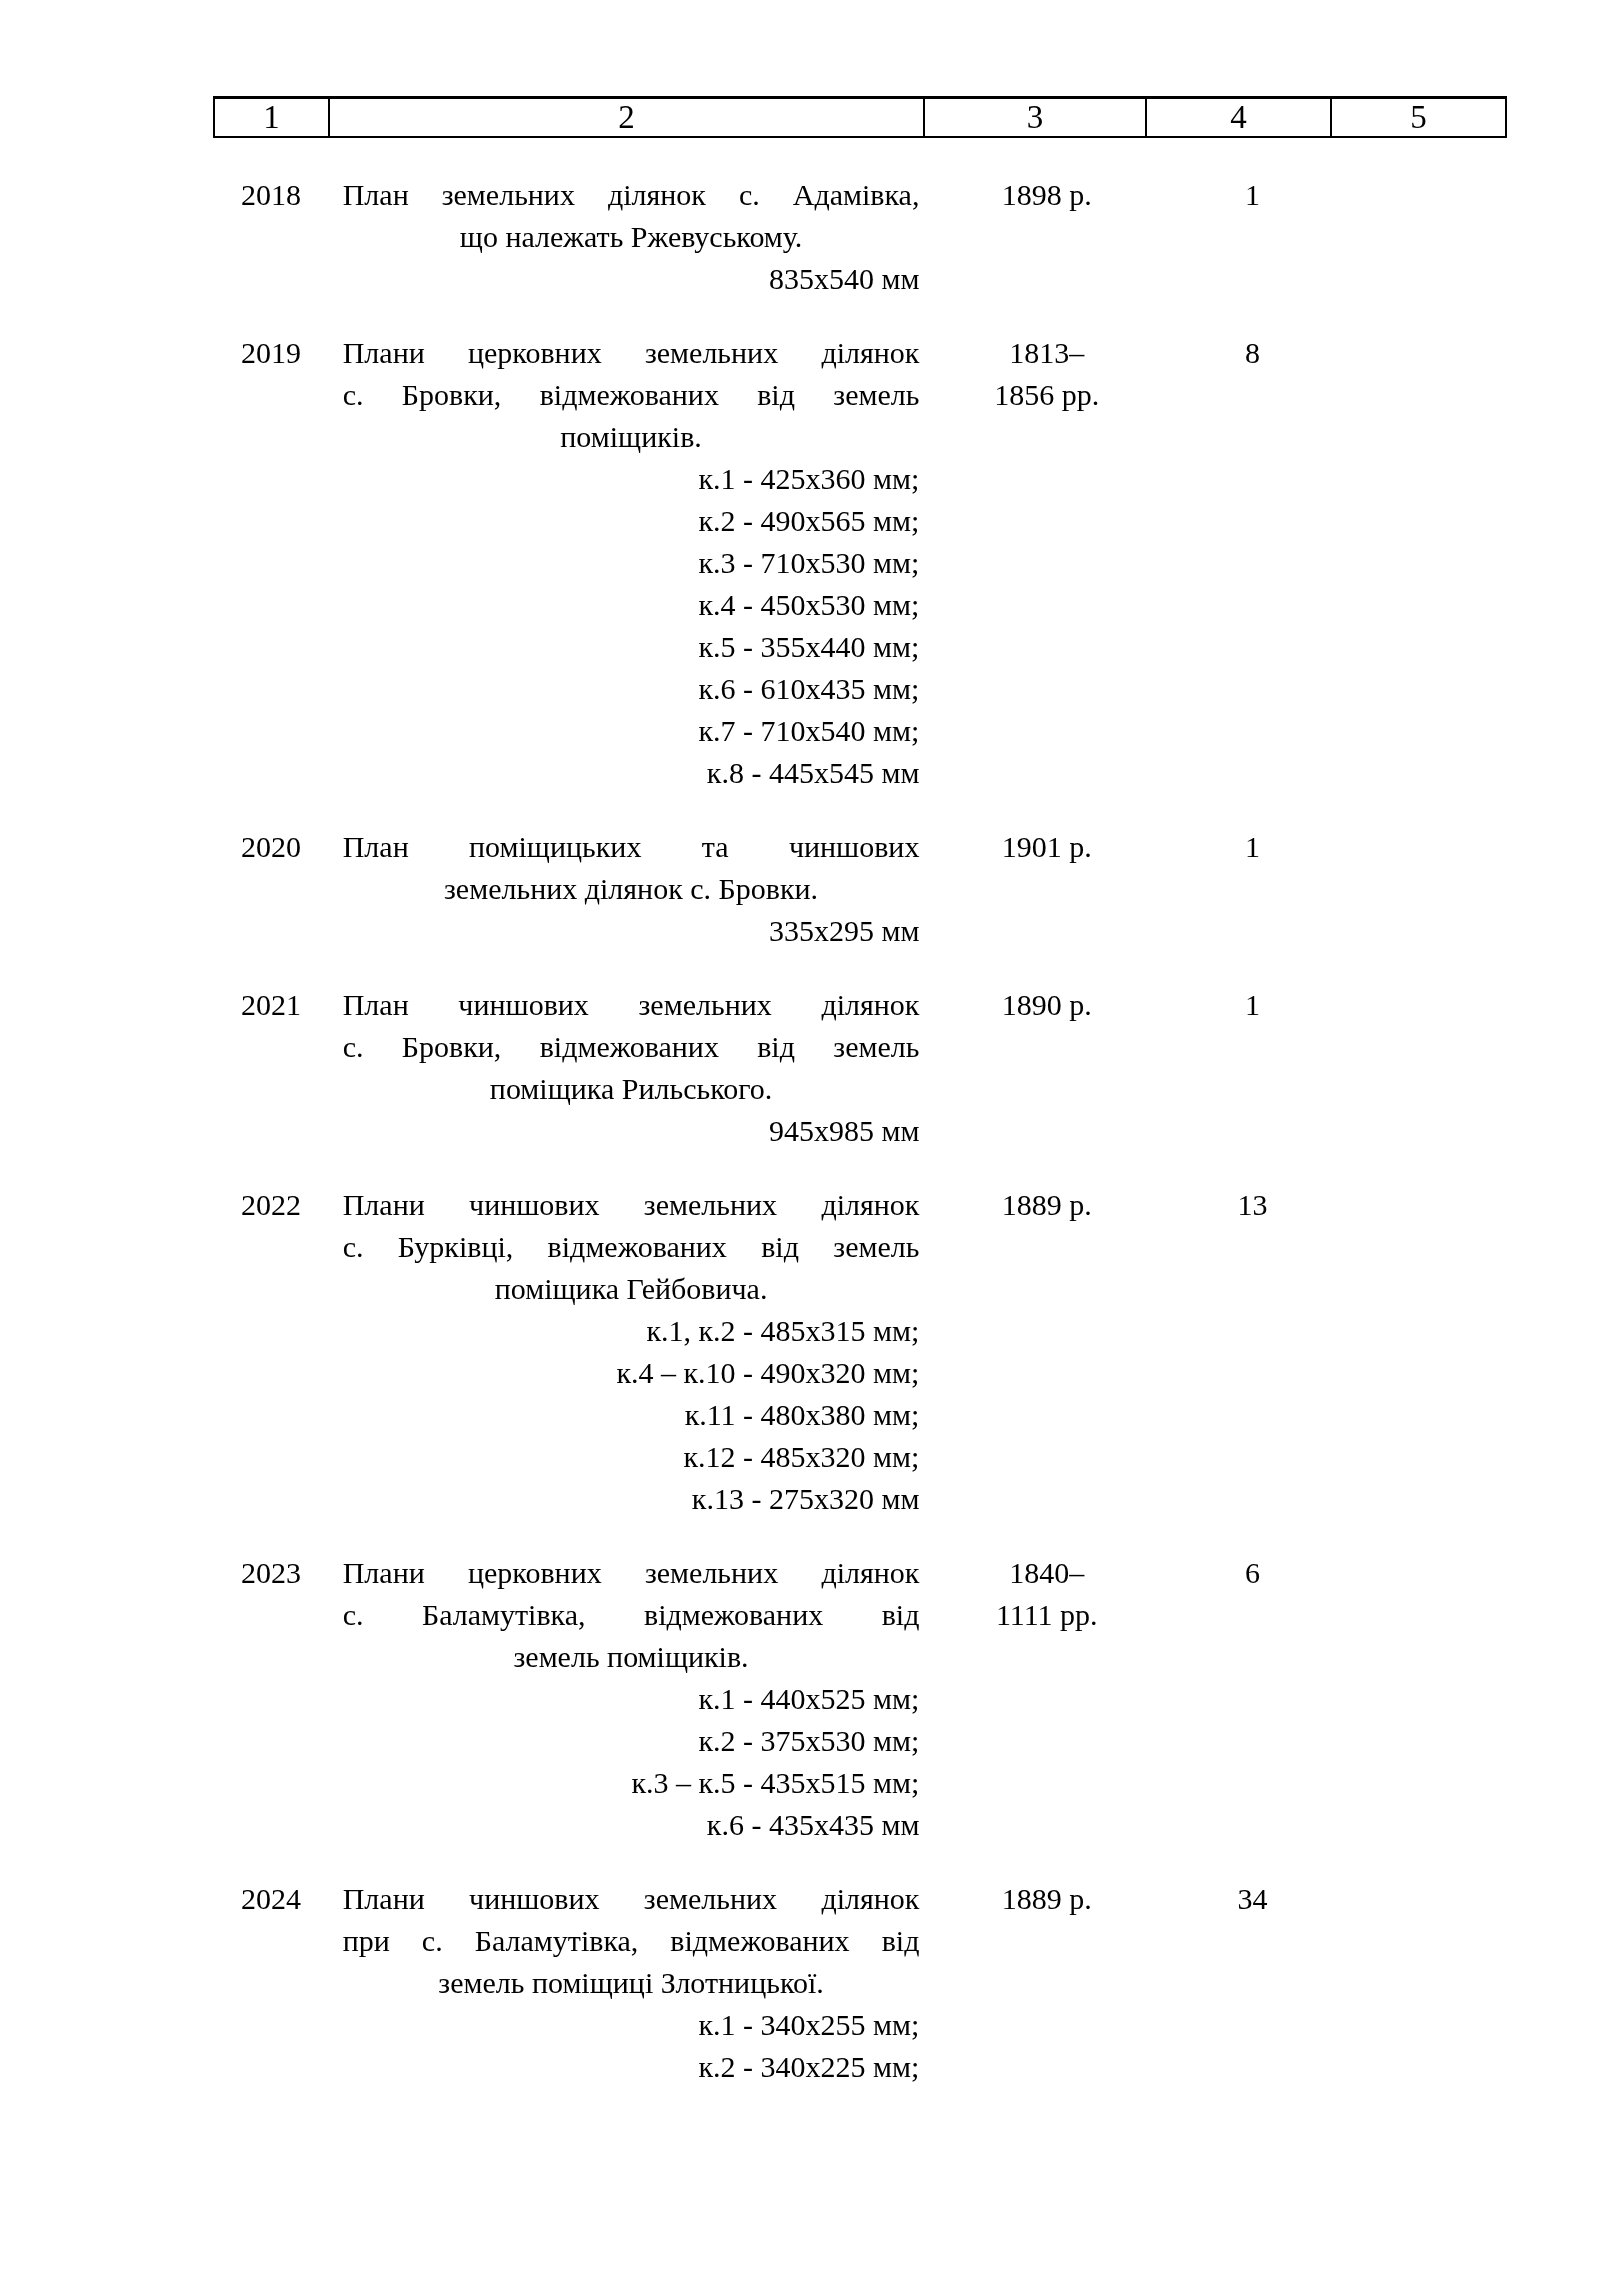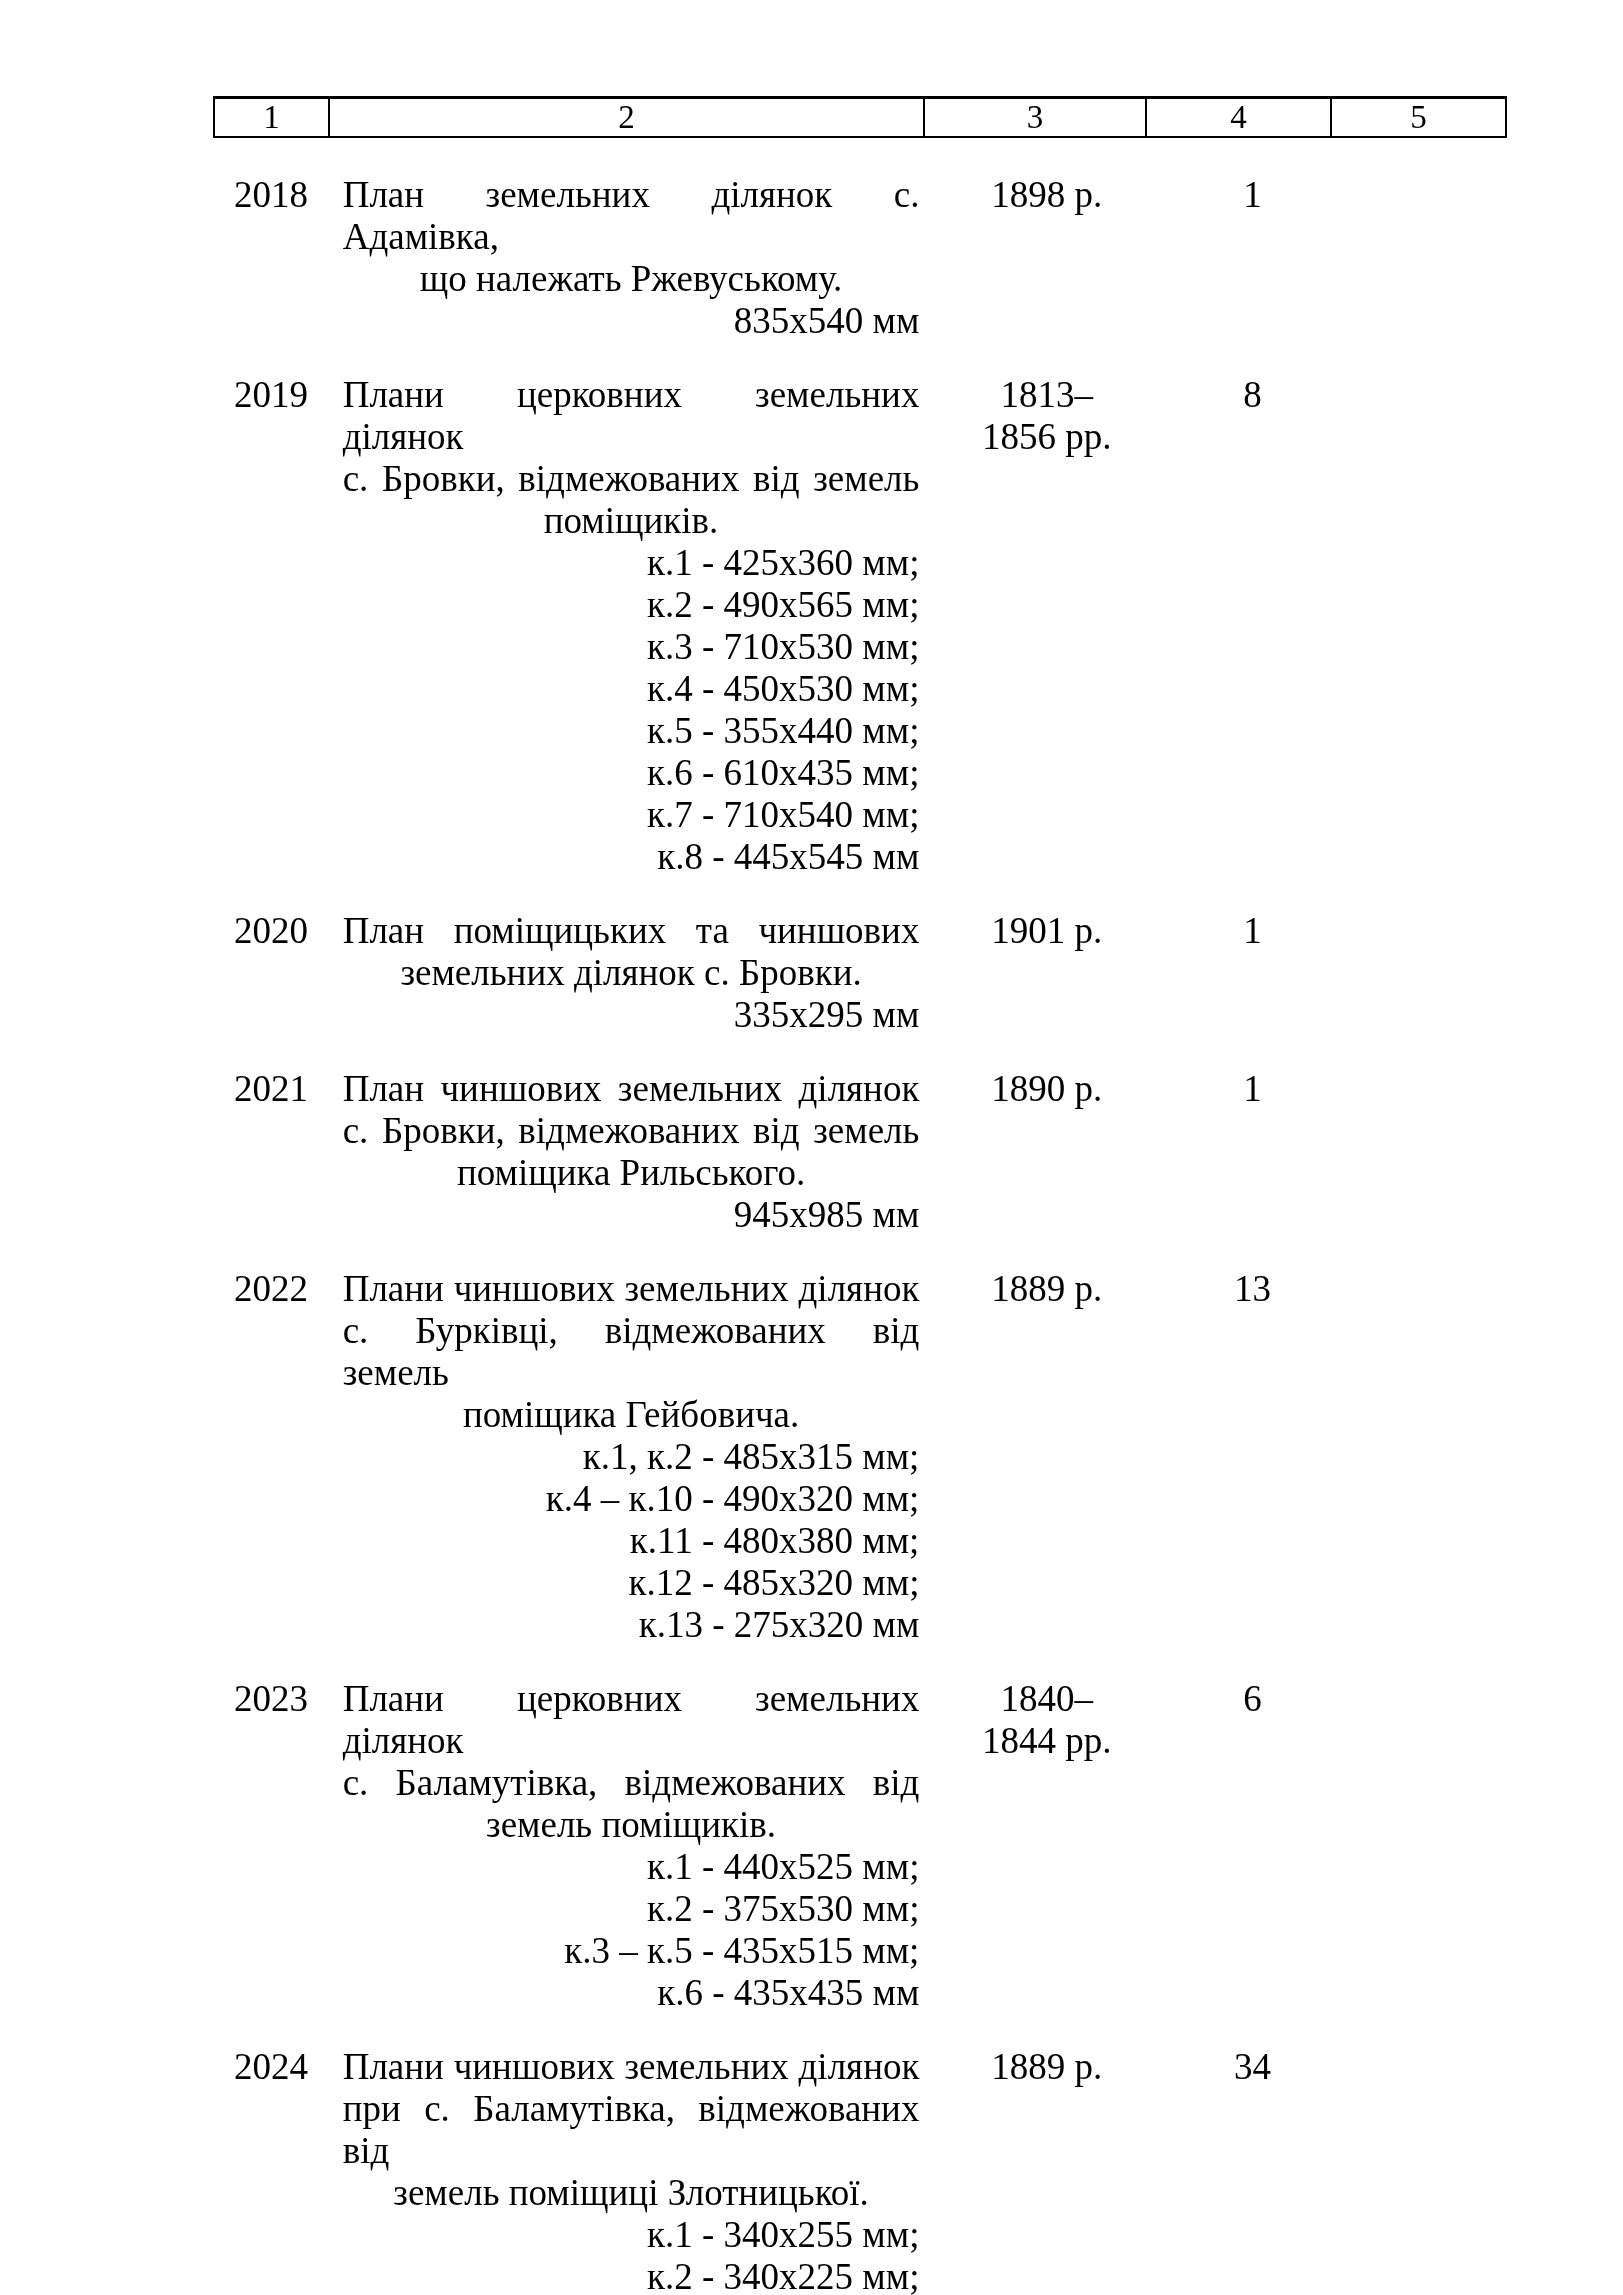--- a/index.html
+++ b/index.html
@@ -34,21 +34,21 @@
   .header-cell:last-child { border-right: none; }
 
   
   .content {
     position: absolute; left: 213px; top: 174px; width: 1294px;
   }
   .row {
     display: grid;
     grid-template-columns: 116px 595px 222px 185px 175px;
     margin-bottom: 32px;
-    font-size: 37px;
+    font-size: 30px;
     line-height: 42px;
   }
   .cell { min-height: 42px; }
   .c1 { text-align: center; }
   .c2 { padding: 0 4.6px 0 13.7px; }
   .c3 { text-align: center; padding-left: 23.6px; font-family: Liberation Serif, serif; }
   .c4 { text-align: center; padding-left: 28px; }
   .c5 { }
   .desc-line.just { text-align: justify; text-align-last: justify; }
   .desc-line.last { text-align: center; }
@@ -175,21 +175,21 @@
           <div class="desc-line just">Плани церковних земельних ділянок</div>
           <div class="desc-line just">с. Баламутівка, відмежованих від</div>
           <div class="desc-line last">земель поміщиків.</div>
           <div class="size-line">к.1 - 440х525 мм;</div>
           <div class="size-line">к.2 - 375х530 мм;</div>
           <div class="size-line">к.3 – к.5 - 435х515 мм;</div>
           <div class="size-line">к.6 - 435х435 мм</div>
         </div>
         <div class="cell c3">
           <div class="date-line">1840–</div>
-          <div class="date-line">1844 рр.</div>
+          <div class="date-line">1111 рр.</div>
         </div>
         <div class="cell c4">
           <div class="count-line">6</div>
         </div>
         <div class="cell c5"></div>
       </div>
       <div class="row">
         <div class="cell c1">
           <div class="num-line">2024</div>
         </div>

